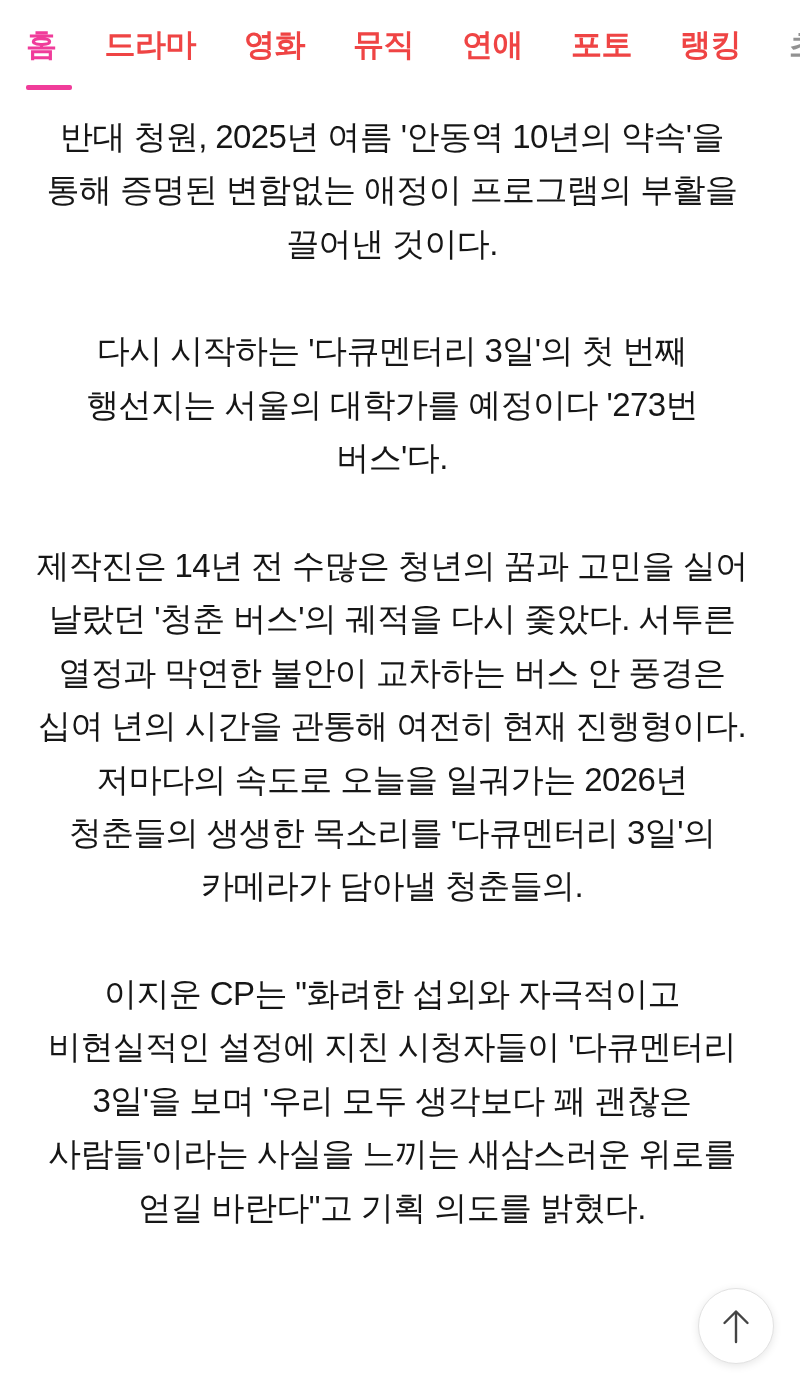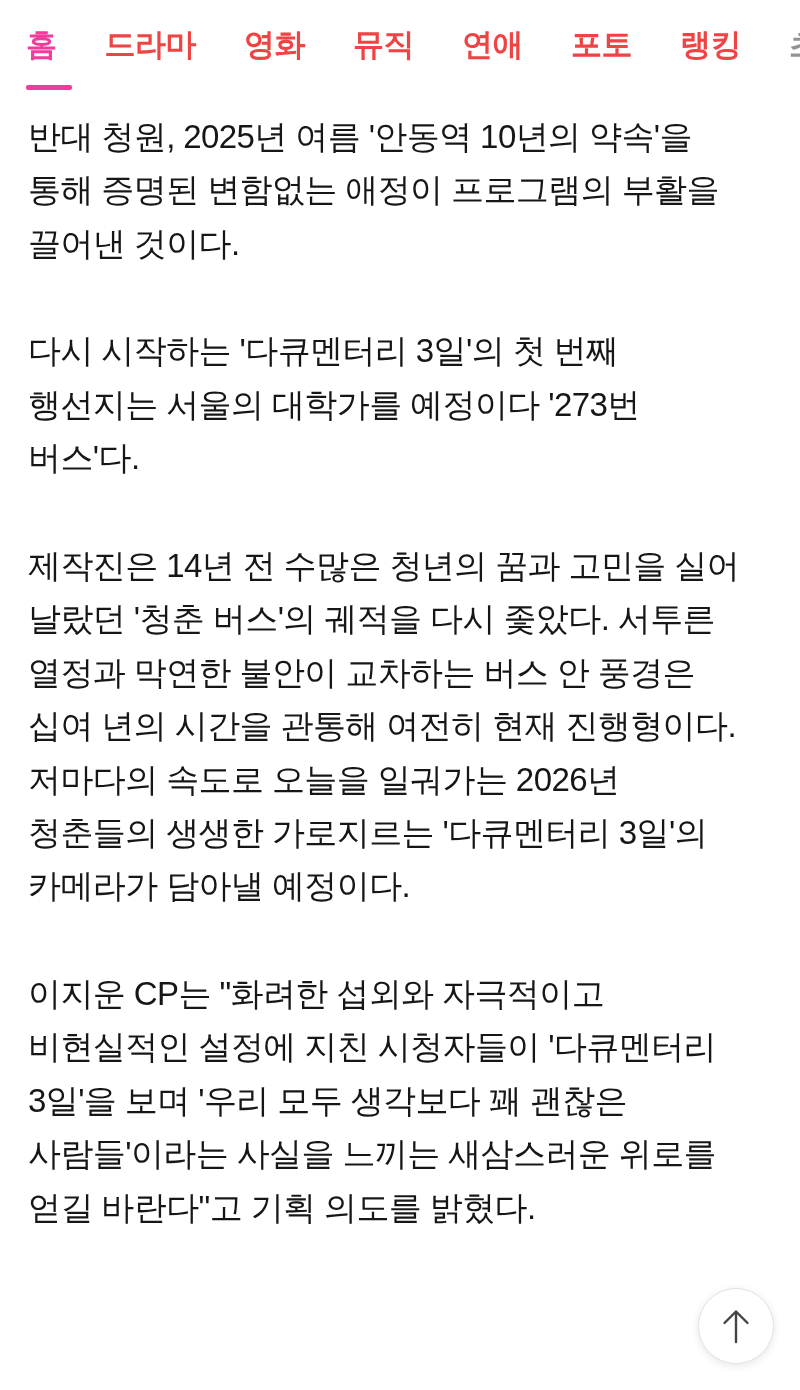--- a/index.html
+++ b/index.html
@@ -60,20 +60,21 @@
     padding: 14px 28px 0 28px;
     box-sizing: border-box;
   }
   .article p {
     margin: 0 16px 54px 0;
     font-size: 33px;
     line-height: 1.62;
     letter-spacing: -0.6px;
     color: #161616;
     word-break: keep-all;
+    text-align: center;
   }
   .article p:last-child {
     margin-bottom: 0;
   }
 
   
   .scroll-top {
     position: absolute;
     right: 26px;
     bottom: 26px;
@@ -119,21 +120,21 @@
   </div>
   <div class="nav-item partial">
     <span>초</span>
   </div>
   <div class="nav-underline"></div>
 </div>
 
 <div class="article">
   <p>반대 청원, 2025년 여름 '안동역 10년의 약속'을 통해 증명된 변함없는 애정이 프로그램의 부활을 끌어낸 것이다.</p>
   <p>다시 시작하는 '다큐멘터리 3일'의 첫 번째 행선지는 서울의 대학가를 예정이다 '273번 버스'다.</p>
-  <p>제작진은 14년 전 수많은 청년의 꿈과 고민을 실어 날랐던 '청춘 버스'의 궤적을 다시 좇았다. 서투른 열정과 막연한 불안이 교차하는 버스 안 풍경은 십여 년의 시간을 관통해 여전히 현재 진행형이다. 저마다의 속도로 오늘을 일궈가는 2026년 청춘들의 생생한 가로지르는 '다큐멘터리 3일'의 카메라가 담아낼 예정이다.</p>
+  <p>제작진은 14년 전 수많은 청년의 꿈과 고민을 실어 날랐던 '청춘 버스'의 궤적을 다시 좇았다. 서투른 열정과 막연한 불안이 교차하는 버스 안 풍경은 십여 년의 시간을 관통해 여전히 현재 진행형이다. 저마다의 속도로 오늘을 일궈가는 2026년 청춘들의 생생한 목소리를 '다큐멘터리 3일'의 카메라가 담아낼 청춘들의.</p>
   <p>이지운 CP는 "화려한 섭외와 자극적이고 비현실적인 설정에 지친 시청자들이 '다큐멘터리 3일'을 보며 '우리 모두 생각보다 꽤 괜찮은 사람들'이라는 사실을 느끼는 새삼스러운 위로를 얻길 바란다"고 기획 의도를 밝혔다.</p>
 </div>
 
 <div class="scroll-top">
   <span>
     <svg width="34" height="38" viewBox="0 0 34 38" fill="none" xmlns="http://www.w3.org/2000/svg">
       <path d="M17 35 L17 5" stroke="#444444" stroke-width="2.4" stroke-linecap="round"></path>
       <path d="M5.5 16 L17 4.5 L28.5 16" stroke="#444444" stroke-width="2.4" stroke-linecap="round" stroke-linejoin="round"></path>
     </svg>
   </span>

